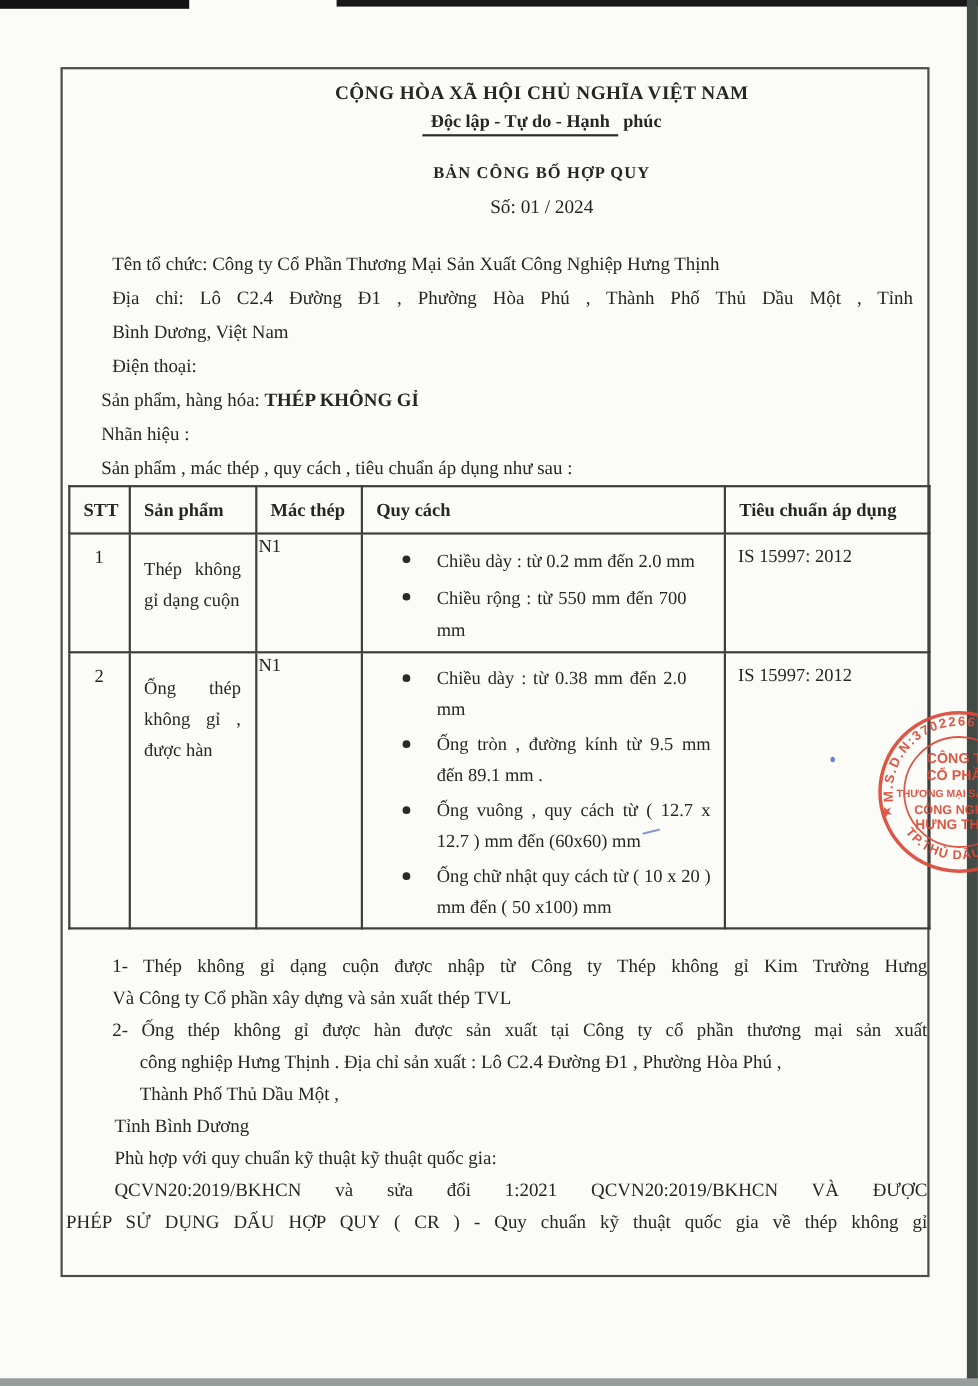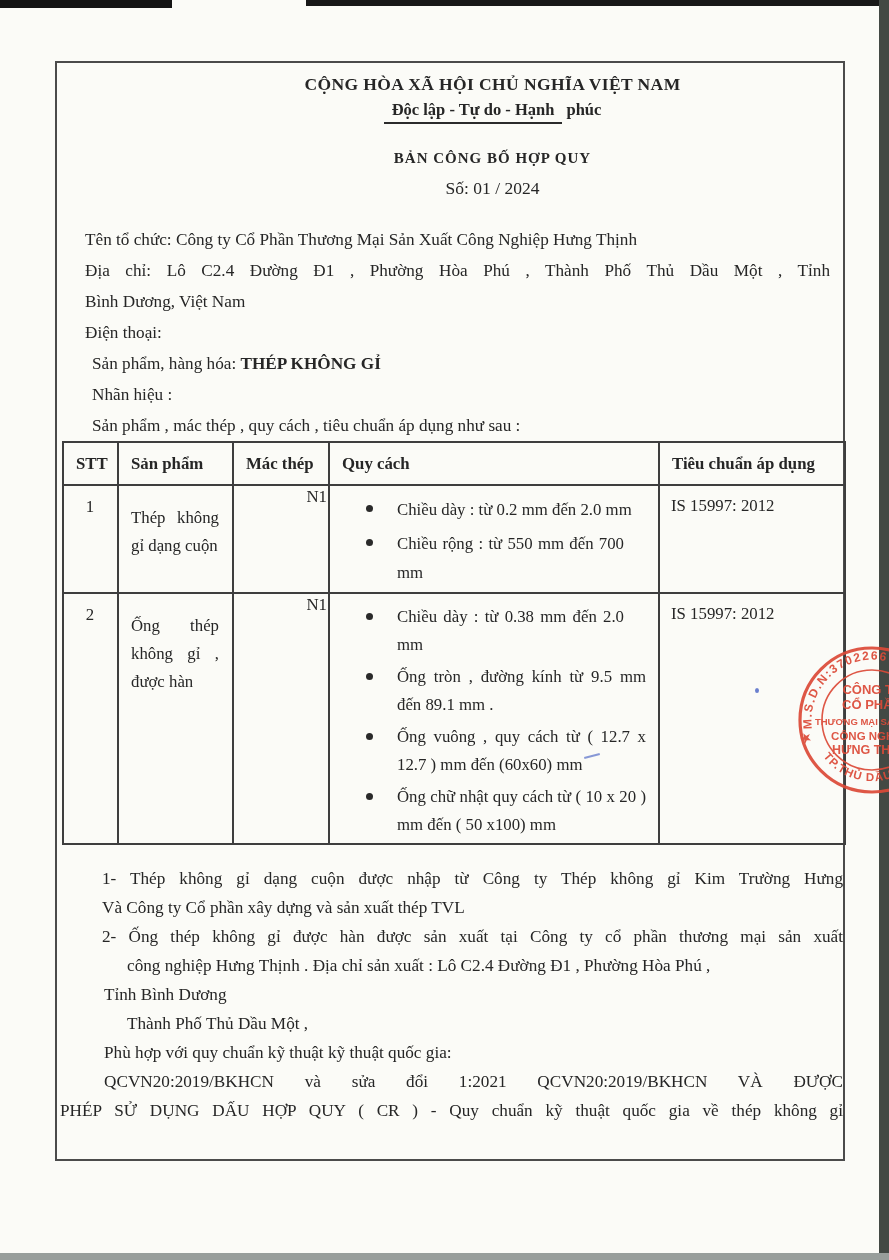--- a/index.html
+++ b/index.html
@@ -23,40 +23,40 @@
 
   .center-line { position:absolute; left:55px; width:875px; text-align:center; }
   .motto1 { top:74px;  font-size:17.5px; font-weight:bold; letter-spacing:.4px; }
   .motto2 { top:100px; font-size:16.5px; font-weight:bold; }
   .motto2 .u { border-bottom:2px solid #2b2b2b; padding:0 8px 3px 8px; }
   .doc-title { top:150px; font-size:15px; font-weight:bold; letter-spacing:1px; }
   .doc-number { top:178px; font-size:17.5px; }
 
   
   .info { position:absolute; left:85px; top:224px; width:745px; font-size:17.2px; }
-  .info .ln { line-height:31px; white-space:nowrap; }
+  .info .ln { line-height:31px; white-space:nowrap;margin-left:17px; }
   .info .ln.justify { white-space:normal; text-align:justify; text-align-last:justify; }
   .info .ln.indent { margin-left:7px; }
   .bold { font-weight:bold;text-align:right; }
 
   
   table.conformity {
     position:absolute; left:62px; top:441px; width:782px;
     border-collapse:collapse; table-layout:fixed; font-size:16.8px;
   }
   table.conformity th, table.conformity td { border:2px solid #3e3e3e; }
   table.conformity th {
     font-weight:bold; text-align:left; height:41px;
     vertical-align:middle; padding:0 4px 0 12px;
   }
   th.c-stt, td.c-stt { text-align:center; padding-left:0; }
   td { vertical-align:top; }
   td.c-stt { padding-top:11px; }
   td.c-prod { padding:18px 13px 0 12px; text-align:justify; line-height:28px; }
-  td.c-grade { text-align:right; }
+  td.c-grade { text-align:left; }
   td.c-spec { padding:9px 12px 0 0; }
   td.c-std { padding:10px 4px 0 11px; }
   ul.specs { list-style:none; margin:0; padding:0; }
   ul.specs li {
     position:relative; padding-left:67px; margin-bottom:5px;
     text-align:justify; line-height:27.5px;
   }
   ul.specs li::before {
     content:""; position:absolute; left:36px; top:10px;
     width:7px; height:7px; border-radius:50%; background:#2a2a2a;
@@ -149,22 +149,22 @@
     <td class="c-std">IS 15997: 2012</td>
   </tr>
 </tbody>
   </table>
 
 <div class="notes">
   <div class="nl n-hang just">1-  Thép không gỉ dạng cuộn được nhập từ Công ty Thép không gỉ Kim Trường Hưng</div>
   <div class="nl n-hang">Và Công ty Cổ phần xây dựng và sản xuất thép TVL</div>
   <div class="nl n-hang just">2-  Ống thép không gỉ được hàn được sản xuất tại Công ty cổ phần thương mại sản xuất</div>
   <div class="nl n-cont">công nghiệp Hưng Thịnh . Địa chỉ sản xuất : Lô C2.4 Đường Đ1 , Phường Hòa Phú ,</div>
+  <div class="nl n-cont">Thành Phố Thủ Dầu Một ,</div>
   <div class="nl n-flat">Tỉnh Bình Dương</div>
-  <div class="nl n-cont">Thành Phố Thủ Dầu Một ,</div>
   <div class="nl n-flat">Phù hợp với quy chuẩn kỹ thuật kỹ thuật quốc gia:</div>
   <div class="nl n-flat just">QCVN20:2019/BKHCN  và  sửa  đổi  1:2021  QCVN20:2019/BKHCN  VÀ  ĐƯỢC</div>
   <div class="nl n-full just">PHÉP SỬ DỤNG DẤU HỢP QUY ( CR ) -  Quy chuẩn kỹ thuật quốc gia về thép không gỉ</div>
 </div>
 
 <svg class="stamp" viewBox="0 0 144 175" xmlns="http://www.w3.org/2000/svg">
   <g fill="none" stroke="#dc4a38">
     <circle cx="127" cy="92" r="72" stroke-width="3.2"></circle>
     <circle cx="127" cy="92" r="50" stroke-width="1.6"></circle>
   </g>

